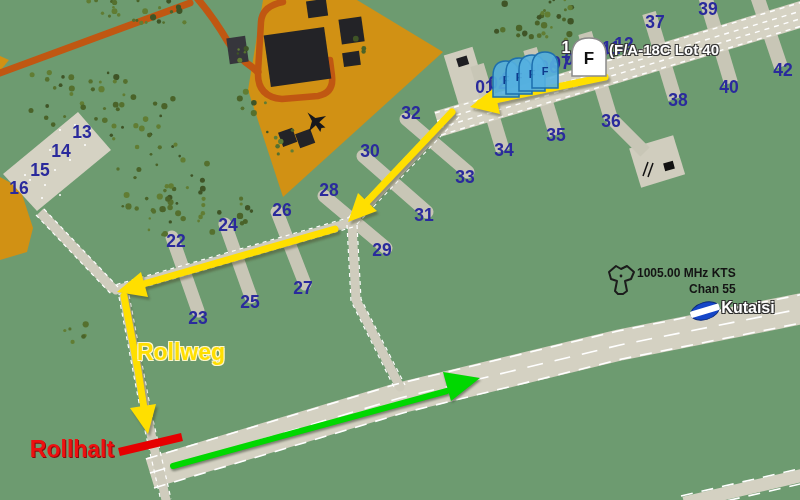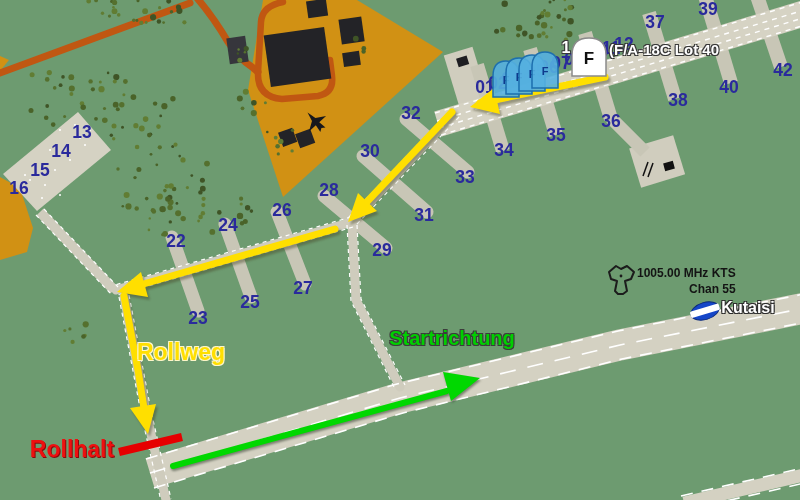--- a/index.html
+++ b/index.html
@@ -429,21 +429,20 @@
 
   <g transform="rotate(-17 705 311)">
     <ellipse cx="705" cy="311" rx="14.5" ry="8.5" fill="#1546c8" stroke="#0c2a78" stroke-width="1"></ellipse>
     <rect x="690" y="307.5" width="30" height="6.5" rx="1.5" fill="#ffffff"></rect>
   </g>
 </svg>
 
 <span class="lbl lbl-rollweg">Rollweg</span>
 <span class="lbl lbl-rollhalt">Rollhalt</span>
 <div class="lbl lbl-start">
-  <div>Startrichtung</div>
 </div>
 <div class="lbl lbl-tacan">
   <div>1005.00 MHz KTS</div>
   <div>Chan 55</div>
 </div>
 <span class="lbl lbl-kutaisi">Kutaisi</span>
 <span class="lbl lbl-unit-count">1</span>
 <span class="lbl lbl-unit-name">(F/A-18C Lot 40</span>
 
 </div>

